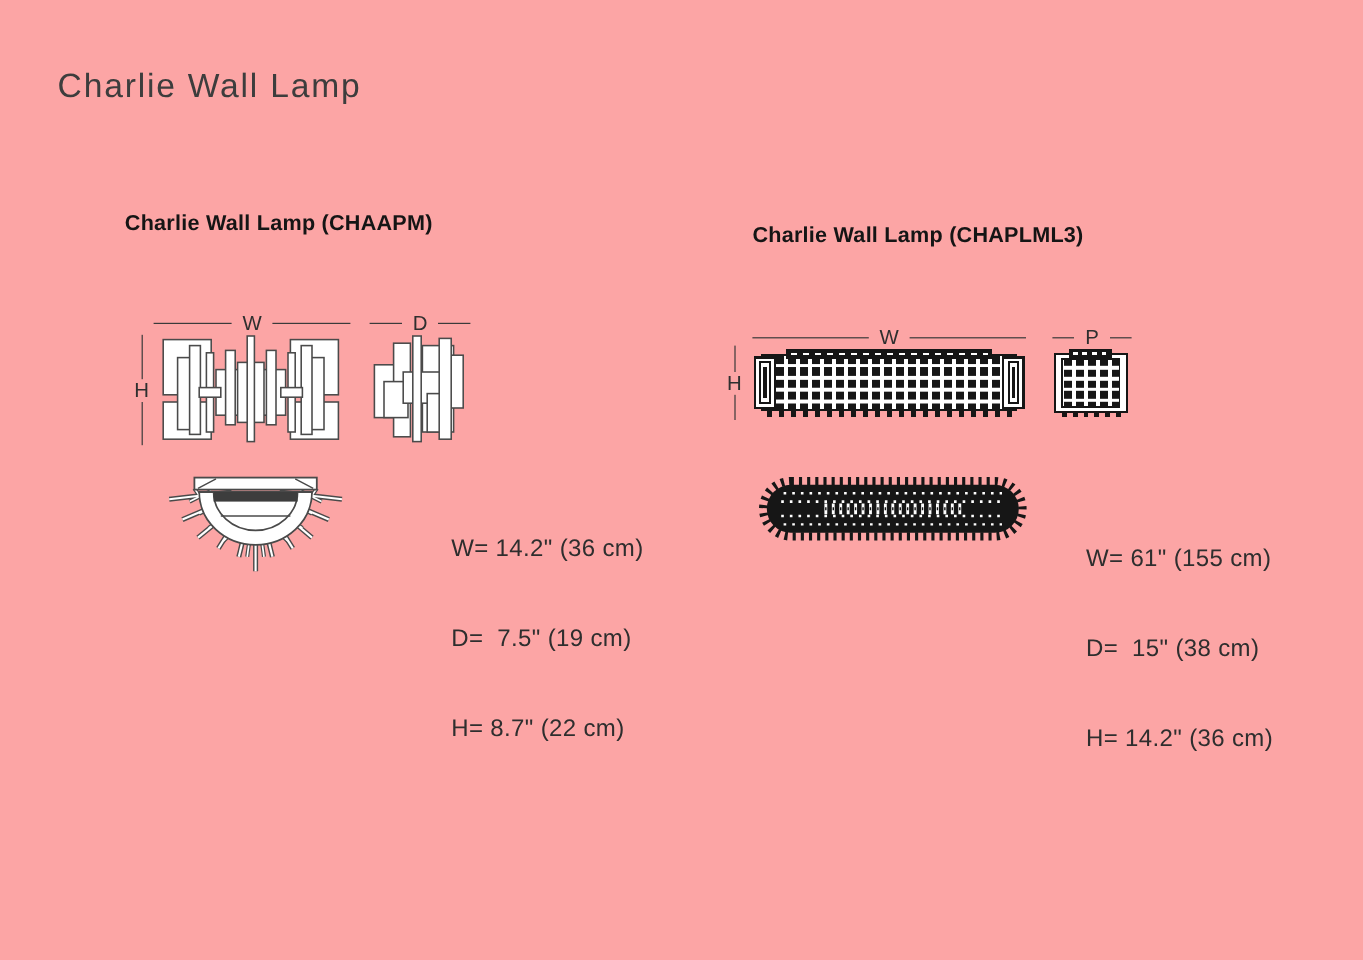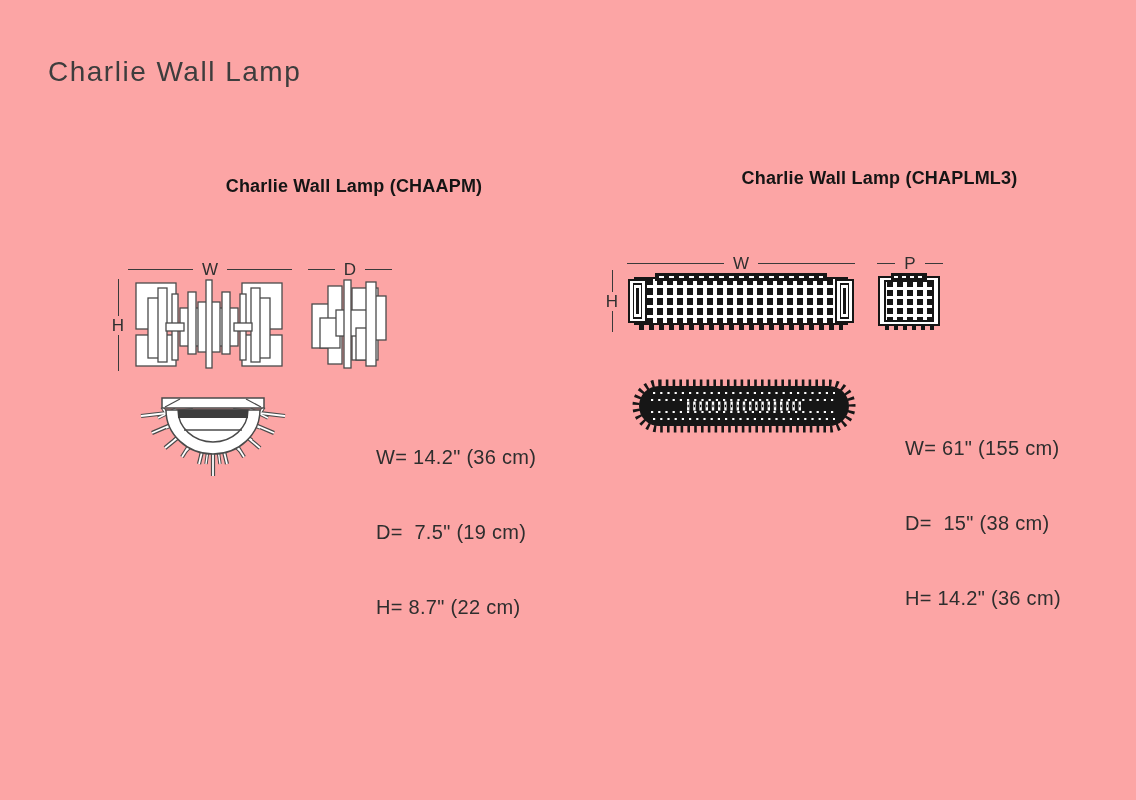--- a/index.html
+++ b/index.html
@@ -17,28 +17,27 @@
     left: 48px;
     top: 56px;
     margin: 0;
     font-size: 28px;
     font-weight: 400;
     letter-spacing: 1.5px;
     color: #3d3d3d;
   }
   .product { position: absolute; }
   .p-left  { left: 104px; top: 176px; width: 500px; height: 330px; }
-  .p-right { left: 627px; top: 168px; width: 505px; height: 330px; }
+  .p-right { left: 627px; top: 186px; width: 505px; height: 330px; }
   .subtitle {
     margin: 0;
     font-size: 18px;
     font-weight: 700;
     letter-spacing: 0.2px;
     color: #151515;
-    text-align: center;
   }
   
   .dim-w { position: absolute; display: flex; align-items: center; height: 18px; }
   .dim-w .seg { flex: 1; border-top: 1.6px solid #3a3a3a; height: 0; }
   .dim-label {
     font-size: 17px;
     color: #2f2f2f;
     padding: 0 9px;
     line-height: 1;
     font-weight: 400;

